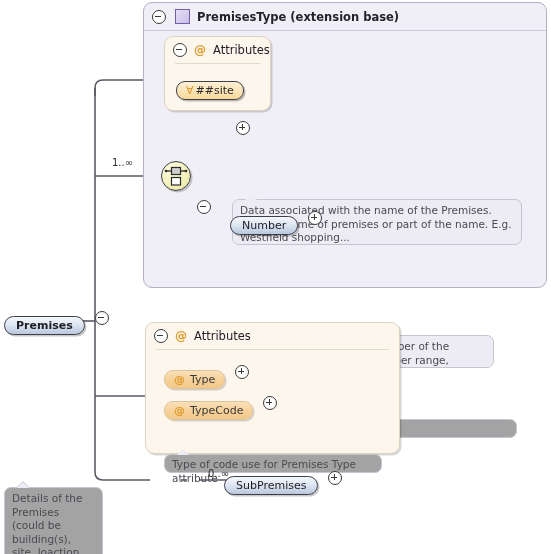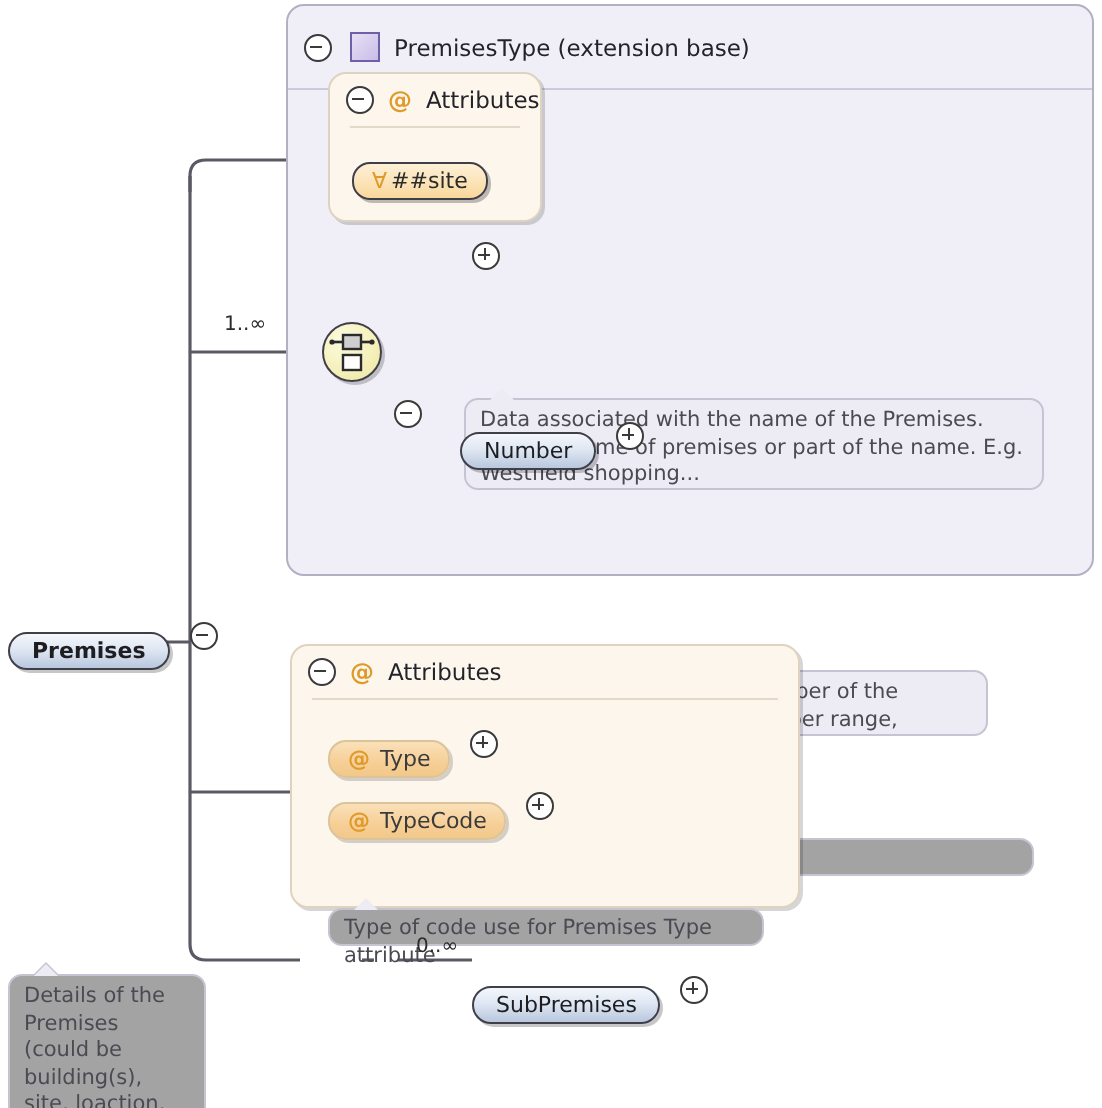--- a/index.html
+++ b/index.html
@@ -15,25 +15,26 @@
   .abs{position:absolute;}
 
   
   .panel-type{
     border:1px solid #b3b0c4;
     border-radius:9px;
     background:#f0eef7;
     box-sizing:border-box;
   }
   .panel-type .panel-hd{
-    height:42px;
+    height:28px;
     display:flex;align-items:center;
     padding-left:8px;
     border-bottom:1px solid #cdc9dd;
     box-sizing:border-box;
+    font-weight:bold;
   }
   .panel-attr{
     border:1px solid #ded3bf;
     border-radius:9px;
     background:#fdf6ec;
     box-sizing:border-box;
     box-shadow:1.5px 1.5px 0 rgba(0,0,0,0.16);
   }
   .panel-attr .panel-hd{
     height:26px;
@@ -291,20 +292,20 @@
     <span>Type of code use for Premises Type attribute</span>
   </div>
 </div>
 
 
 
 
 <span class="card" style="left:208px;top:468px;">0..∞</span>
 
 
-<div class="abs" style="left:236px;top:471px;margin-top:17px;">
+<div class="abs" style="left:224px;top:471px;">
   <span class="node-el">SubPremises</span>
   <span class="pm plus" style="margin-left:6px;vertical-align:4px;"></span>
 </div>
 
 
 
 
 
 </body></html>

